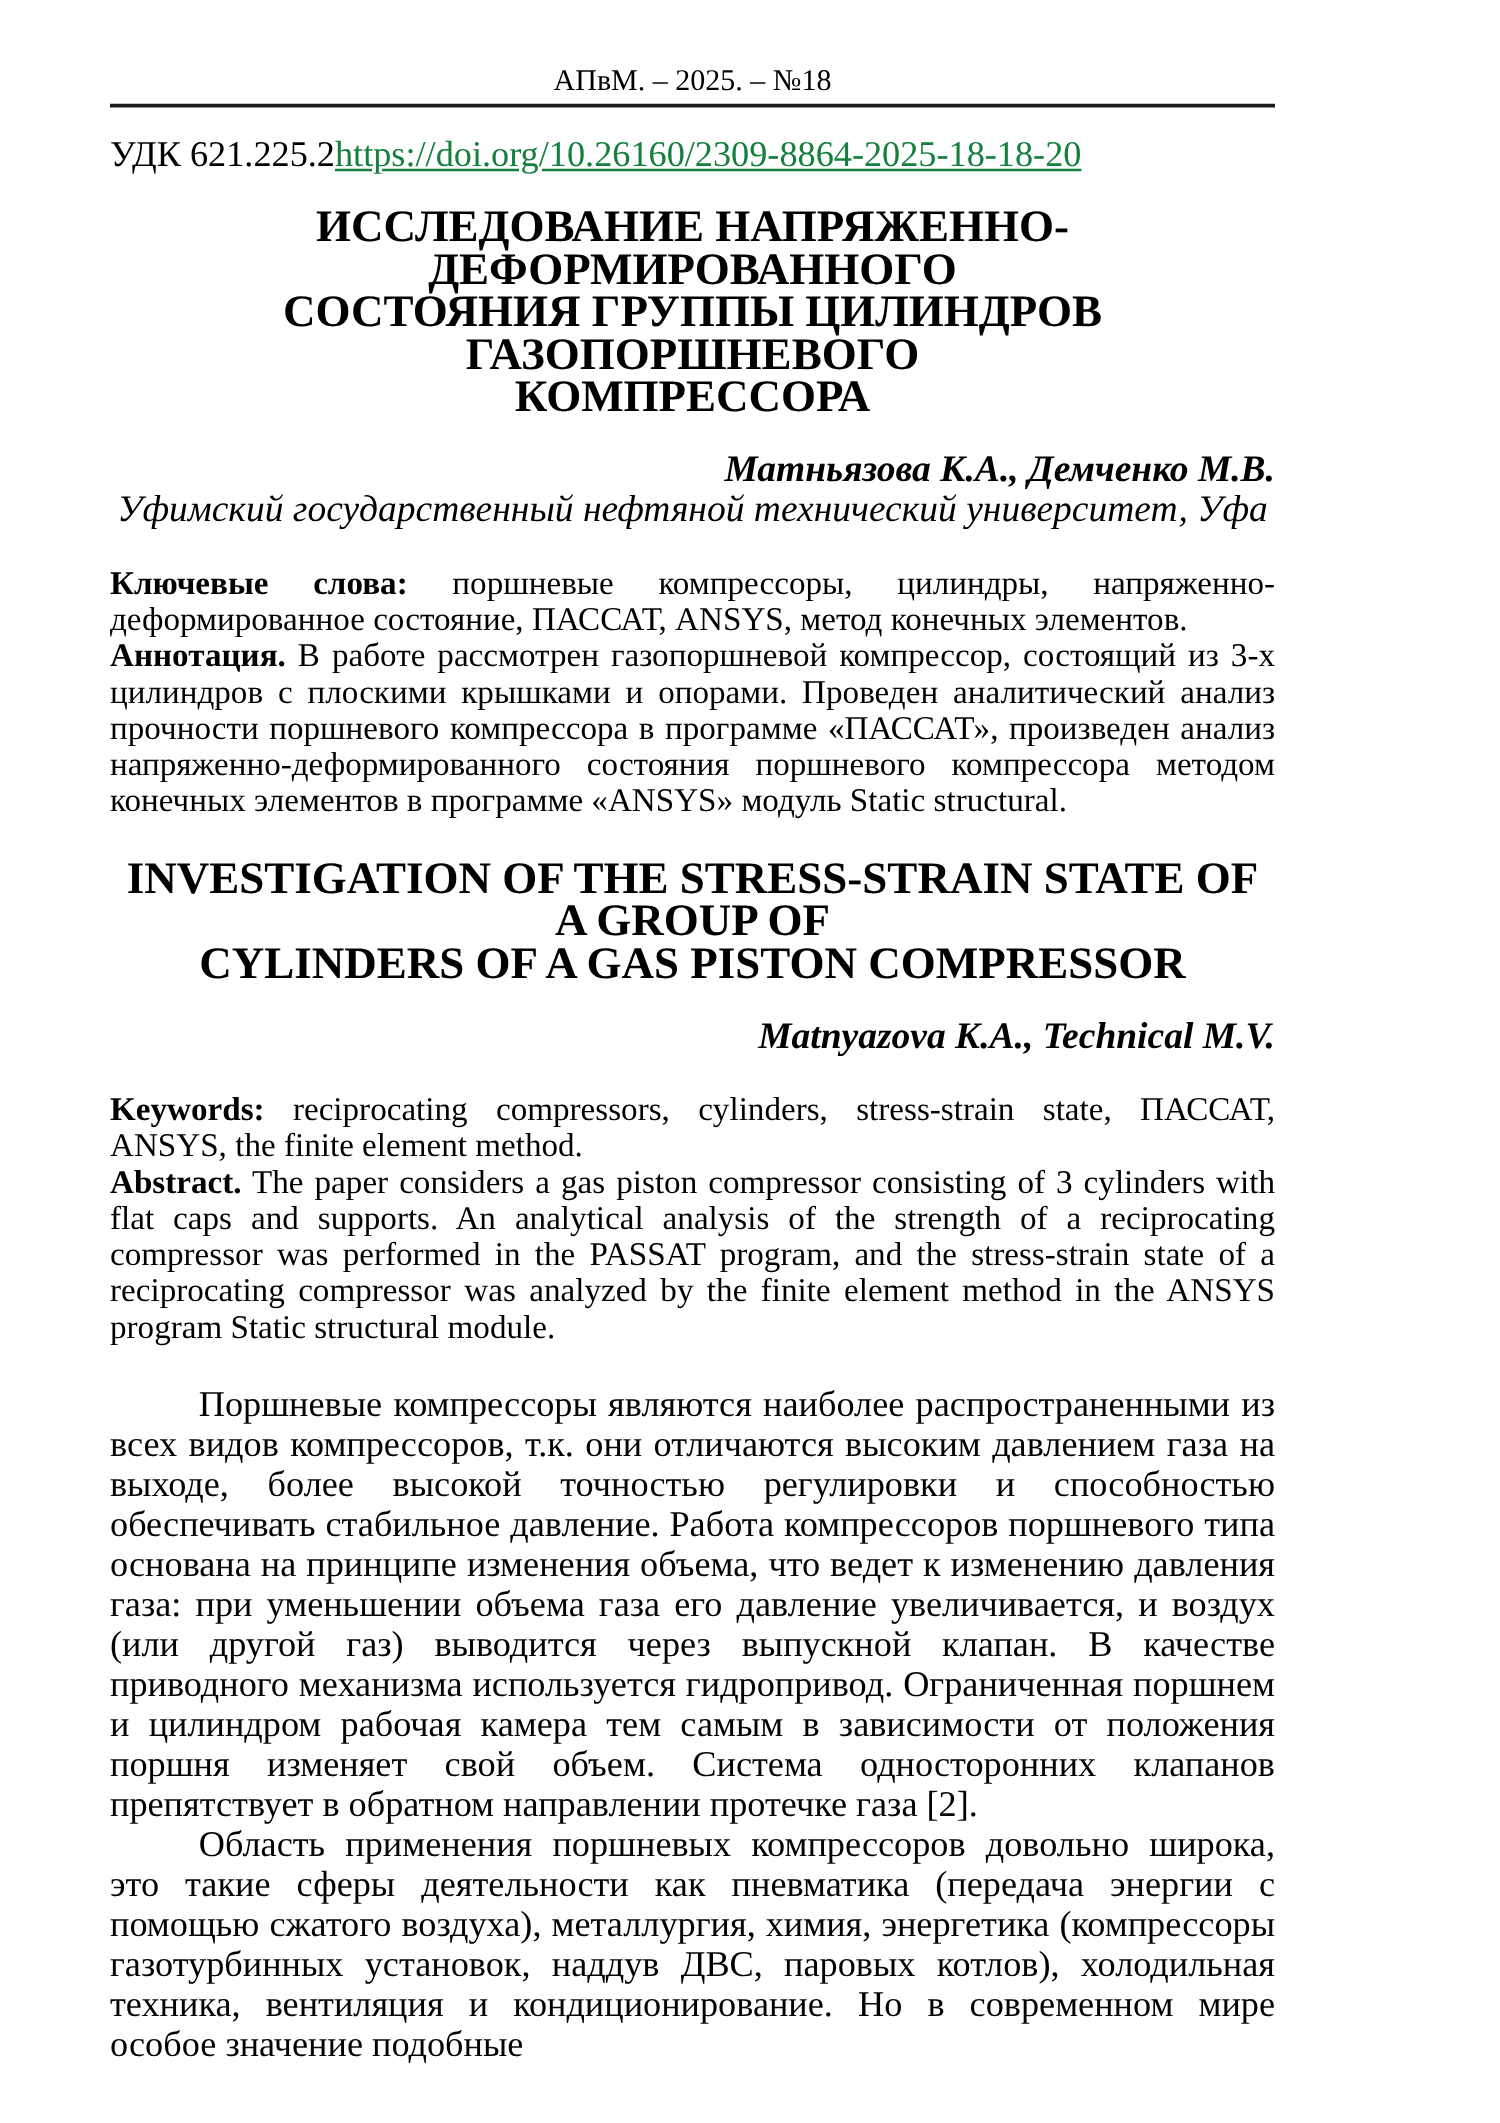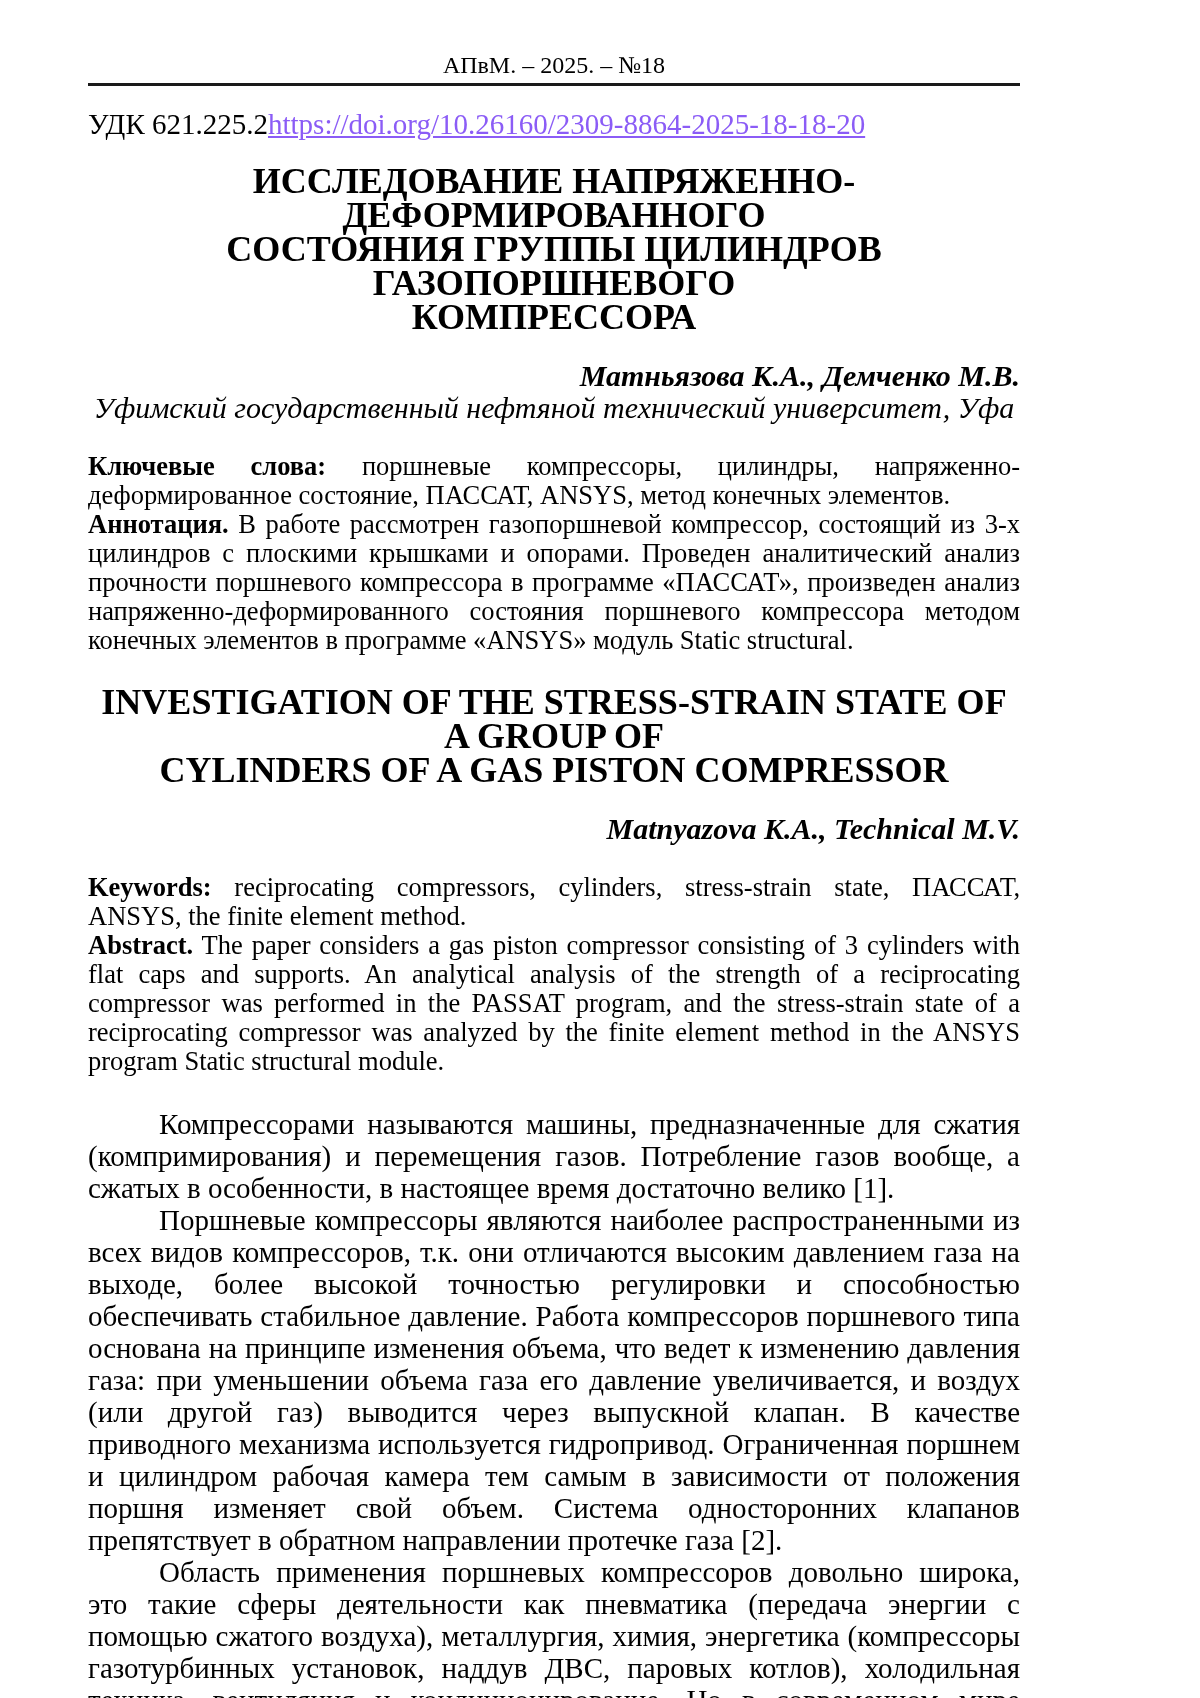--- a/index.html
+++ b/index.html
@@ -27,21 +27,21 @@
     width: 100%;
   }
   .udk-row {
     margin-top: 22px;
     display: flex;
     align-items: baseline;
     font-size: 29px;
     line-height: 32px;
   }
   .doi-link {
-    color: #8b5cf6;
+    color: #15803d;
     text-decoration: underline;
   }
   .title {
     margin-top: 24px;
     text-align: center;
     font-weight: bold;
     font-size: 36px;
     line-height: 34px;
   }
   .title-en { margin-top: 30px; }
@@ -119,19 +119,18 @@
   </div>
 
   <div class="authors">Matnyazova K.A., Technical M.V.</div>
 
   <div class="meta-block">
     <p><span class="lead">Keywords:</span> <span>reciprocating compressors, cylinders, stress-strain state, ПАССАТ, ANSYS, the finite element method.</span></p>
     <p><span class="lead">Abstract.</span> <span>The paper considers a gas piston compressor consisting of 3 cylinders with flat caps and supports. An analytical analysis of the strength of a reciprocating compressor was performed in the PASSAT program, and the stress-strain state of a reciprocating compressor was analyzed by the finite element method in the ANSYS program Static structural module.</span></p>
   </div>
 
   <div class="body-text">
-    <p>Компрессорами называются машины, предназначенные для сжатия (компримирования) и перемещения газов. Потребление газов вообще, а сжатых в особенности, в настоящее время достаточно велико [1].</p>
     <p>Поршневые компрессоры являются наиболее распространенными из всех видов компрессоров, т.к. они отличаются высоким давлением газа на выходе, более высокой точностью регулировки и способностью обеспечивать стабильное давление. Работа компрессоров поршневого типа основана на принципе изменения объема, что ведет к изменению давления газа: при уменьшении объема газа его давление увеличивается, и воздух (или другой газ) выводится через выпускной клапан. В качестве приводного механизма используется гидропривод. Ограниченная поршнем и цилиндром рабочая камера тем самым в зависимости от положения поршня изменяет свой объем. Система односторонних клапанов препятствует в обратном направлении протечке газа [2].</p>
     <p>Область применения поршневых компрессоров довольно широка, это такие сферы деятельности как пневматика (передача энергии с помощью сжатого воздуха), металлургия, химия, энергетика (компрессоры газотурбинных установок, наддув ДВС, паровых котлов), холодильная техника, вентиляция и кондиционирование. Но в современном мире особое значение подобные</p>
   </div>
 
 
 </div>
 
 </body></html>

